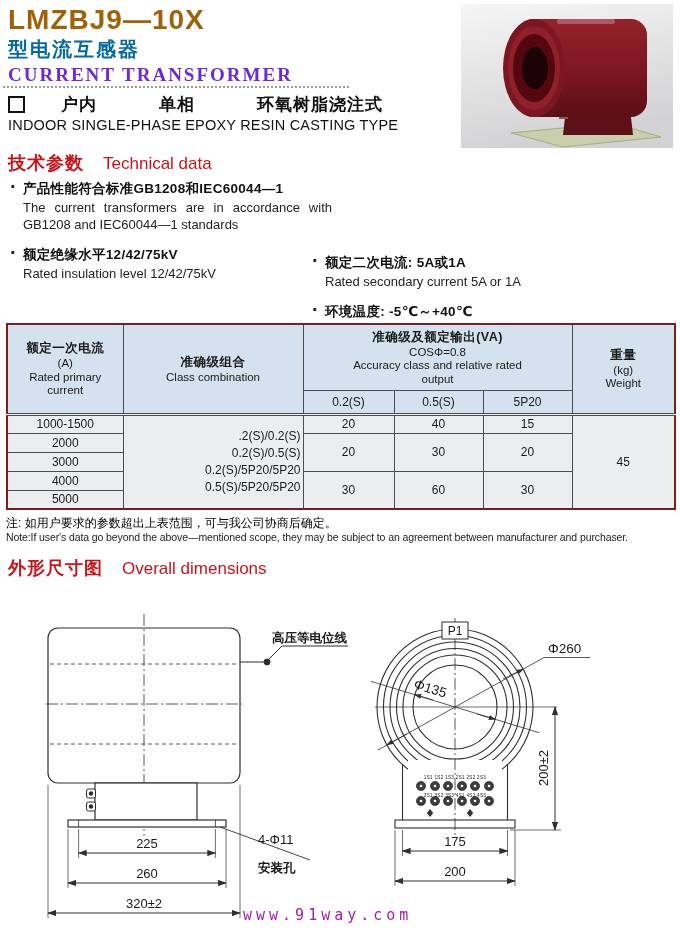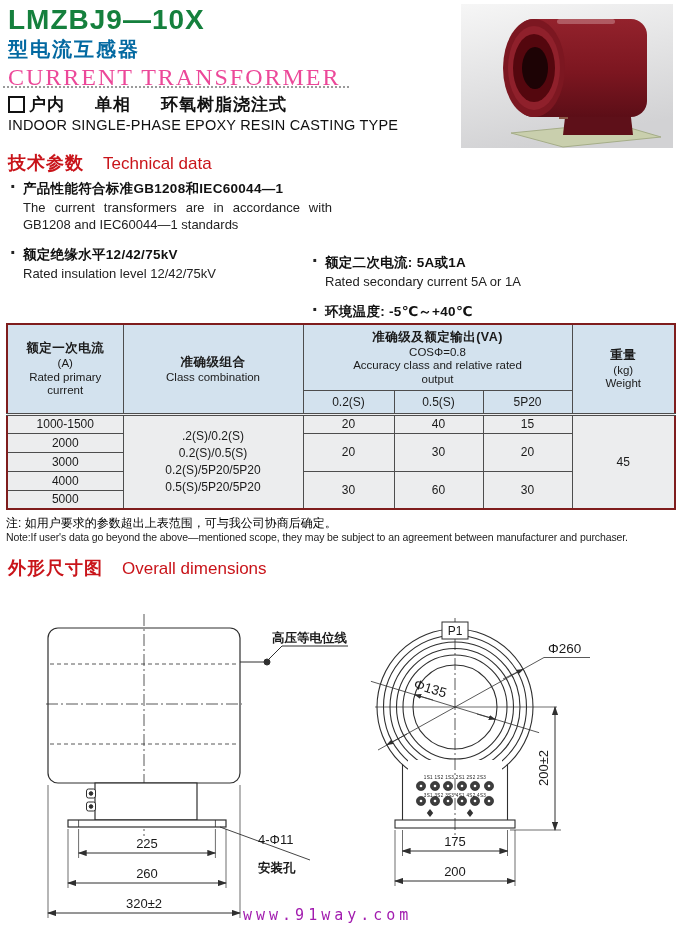--- a/index.html
+++ b/index.html
@@ -3,26 +3,26 @@
 <meta charset="utf-8">
 <style>
   html,body{margin:0;padding:0;}
   body{
     width:680px;height:942px;position:relative;background:#ffffff;
     font-family:"Liberation Sans","DejaVu Sans",sans-serif;color:#1a1a1a;overflow:hidden;
   }
   .abs{position:absolute;}
 
   
-  .model-title{left:8px;top:4px;font-size:28px;font-weight:bold;color:#15803d;letter-spacing:1px;}
+  .model-title{left:8px;top:4px;font-size:28px;font-weight:bold;color:#a16207;letter-spacing:1px;}
   .series-title{left:8px;top:36px;font-size:20px;font-weight:bold;color:#0369a1;letter-spacing:2px;}
-  .en-title{left:8px;top:64px;font-size:24px;font-weight:400;color:#ec4899;
+  .en-title{left:8px;top:64px;font-size:19px;font-weight:700;color:#6d28d9;
     font-family:"Liberation Serif","DejaVu Serif",serif;letter-spacing:2px;}
   .dotted-sep{left:3px;top:86px;width:346px;height:0;border-top:2px dotted #9a9a9a;}
-  .spec-row{left:8px;top:93px;display:flex;align-items:center;font-size:17px;font-weight:bold;color:#111;}
+  .spec-row{left:8px;top:93px;display:flex;align-items:center;font-size:17px;font-weight:bold;color:#111;gap:32px;}
   .spec-row .square{width:13px;height:13px;border:2px solid #111;margin-right:4px;}
   .spec-row .feat{margin-right:30px;letter-spacing:1px;}
   .spec-en{left:8px;top:117px;font-size:14.5px;color:#111;letter-spacing:0.2px;}
 
   
   .photo{left:461px;top:4px;width:212px;height:144px;}
 
   
   .sec-head{font-size:18px;color:#c9141a;white-space:nowrap;}
   .sec-head .zh{font-weight:bold;letter-spacing:1px;}
@@ -41,21 +41,21 @@
   .spec-table{left:6px;top:323px;width:668px;border-collapse:collapse;table-layout:fixed;
     border:2px solid #7f1d1d;font-size:12px;text-align:center;}
   .spec-table th,.spec-table td{border:1px solid #4d4d4d;padding:1px 2px;font-weight:normal;}
   .spec-table thead th{background:#d3e2ee;}
   .spec-table tbody td{background:#ecedee;}
   .spec-table tbody tr:first-child td{border-top:3px double #4d4d4d;}
   .hzh{font-size:12.5px;font-weight:600;letter-spacing:0.5px;}
   .hen{font-size:11.5px;line-height:13.5px;}
   .row-h1{height:66px;} .row-h2{height:24px;}
   .spec-table tbody tr{height:19px;}
-  .class-combo div{line-height:17px;}
+  .class-combo div{line-height:17px;text-align:right;}
 
   
   .note{left:6px;top:516px;line-height:14px;}
   .note .zh{font-size:12px;color:#000000;}
   .note .en{font-size:10.5px;color:#222;letter-spacing:-0.1px;}
 
   .dim-head{left:8px;top:556px;}
 
   
   .draw-left{left:20px;top:598px;}

